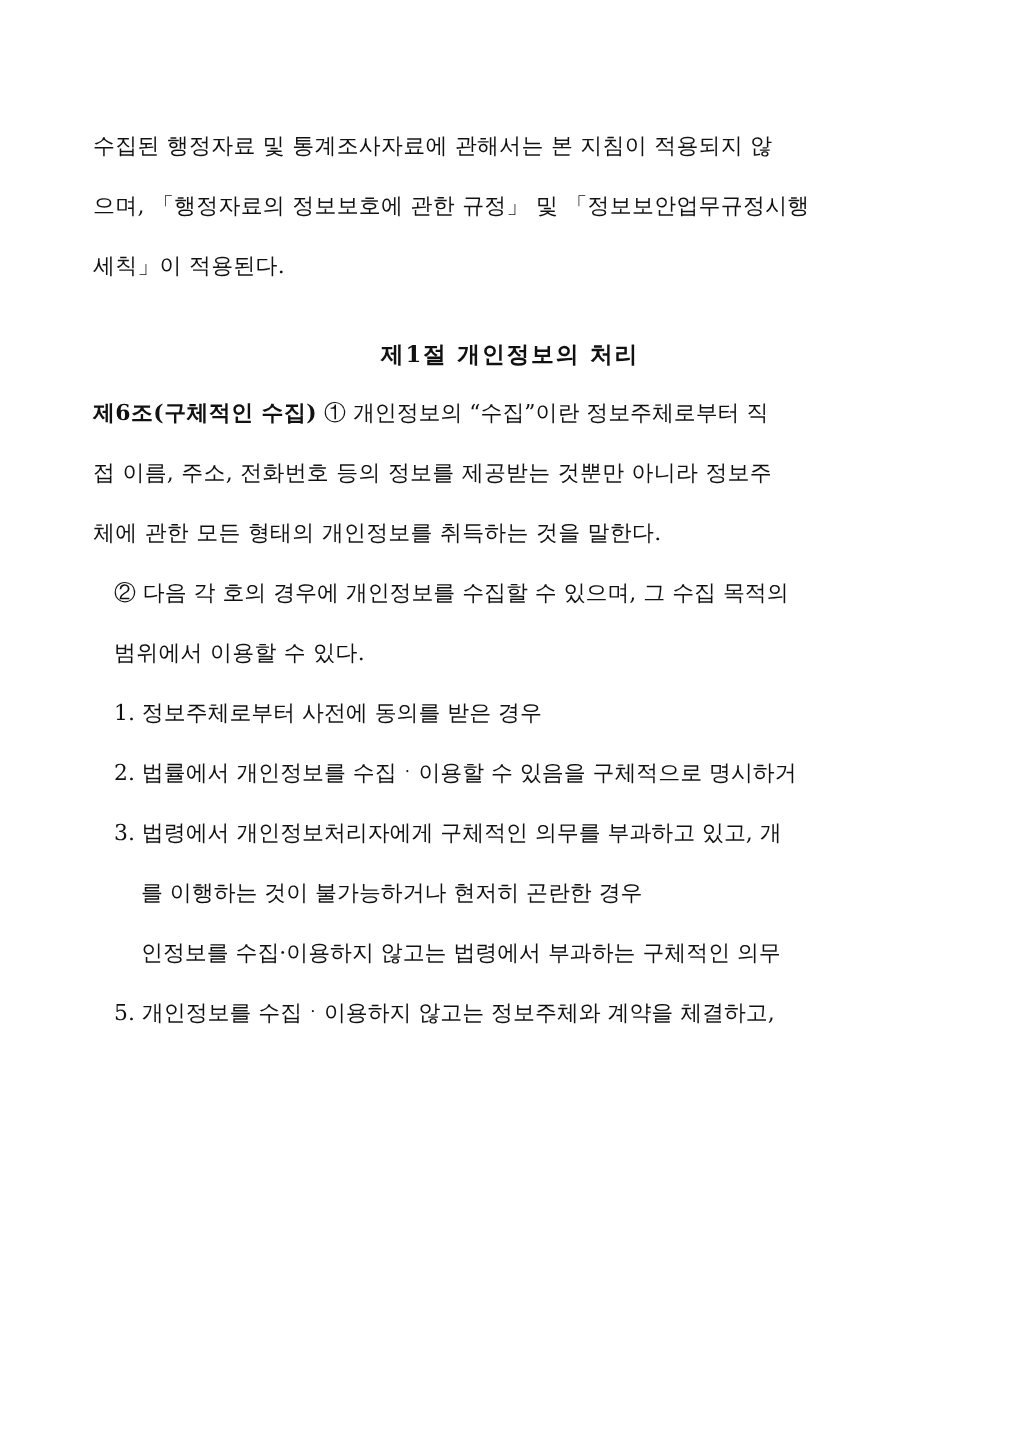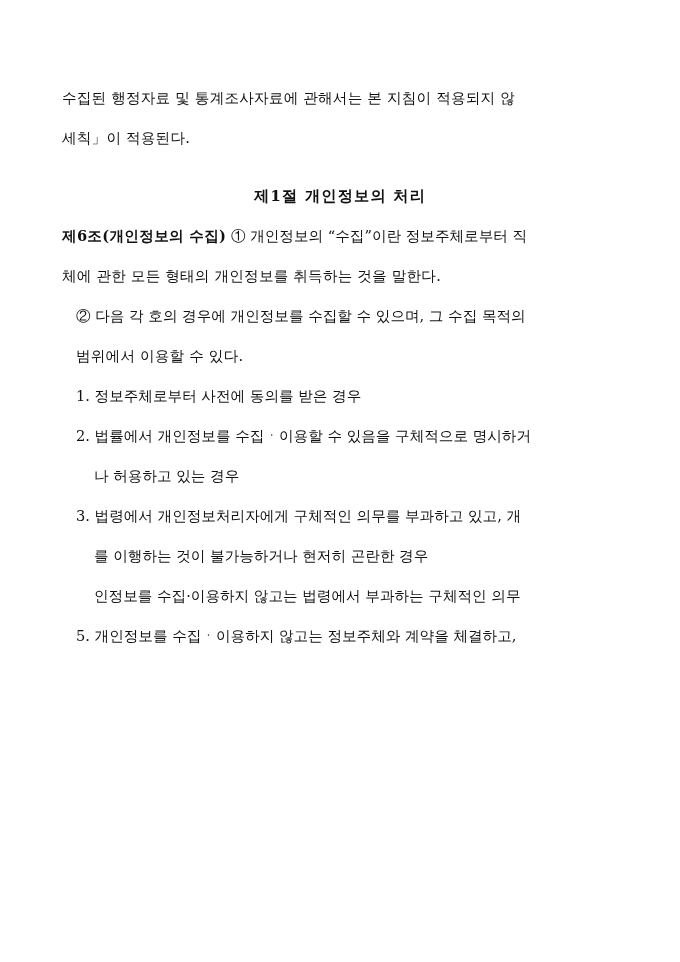--- a/index.html
+++ b/index.html
@@ -80,48 +80,49 @@
     text-indent: 0;
   }
   .block-gap { height: 18px; }
 </style>
 </head>
 <body>
 
 <div class="page">
 
   <p class="para first">수집된 행정자료 및 통계조사자료에 관해서는 본 지침이 적용되지 않</p>
+  <p class="para">으며, 「행정자료의 정보보호에 관한 규정」 및 「정보보안업무규정시행</p>
   <p class="para">세칙」이 적용된다.</p>
 
   <div class="block-gap"></div>
 
   <h3 class="heading-section center">제1절 개인정보의 처리</h3>
 
   <p class="article">
-    <span class="art-title">제6조(개인정보의 수집)</span>
+    <span class="art-title">제6조(구체적인 수집)</span>
     <span>①</span>
     <span>개인정보의 “수집”이란 정보주체로부터 직</span>
   </p>
+  <p class="para">접 이름, 주소, 전화번호 등의 정보를 제공받는 것뿐만 아니라 정보주</p>
   <p class="para">체에 관한 모든 형태의 개인정보를 취득하는 것을 말한다.</p>
 
   <p class="article indent1">
     <span>②</span>
     <span>다음 각 호의 경우에 개인정보를 수집할 수 있으며, 그 수집 목적의</span>
   </p>
   <p class="para indent1">범위에서 이용할 수 있다.</p>
 
   <p class="list-item">
     <span>1.</span>
     <span>정보주체로부터 사전에 동의를 받은 경우</span>
   </p>
 
   <p class="list-item">
     <span>2.</span>
     <span>법률에서 개인정보를 수집ㆍ이용할 수 있음을 구체적으로 명시하거</span>
-    <span class="cont">나 허용하고 있는 경우</span>
   </p>
 
   <p class="list-item">
     <span>3.</span>
     <span>법령에서 개인정보처리자에게 구체적인 의무를 부과하고 있고, 개</span>
     <span class="cont">를 이행하는 것이 불가능하거나 현저히 곤란한 경우</span>
     <span class="cont">인정보를 수집·이용하지 않고는 법령에서 부과하는 구체적인 의무</span>
   </p>
 
 

